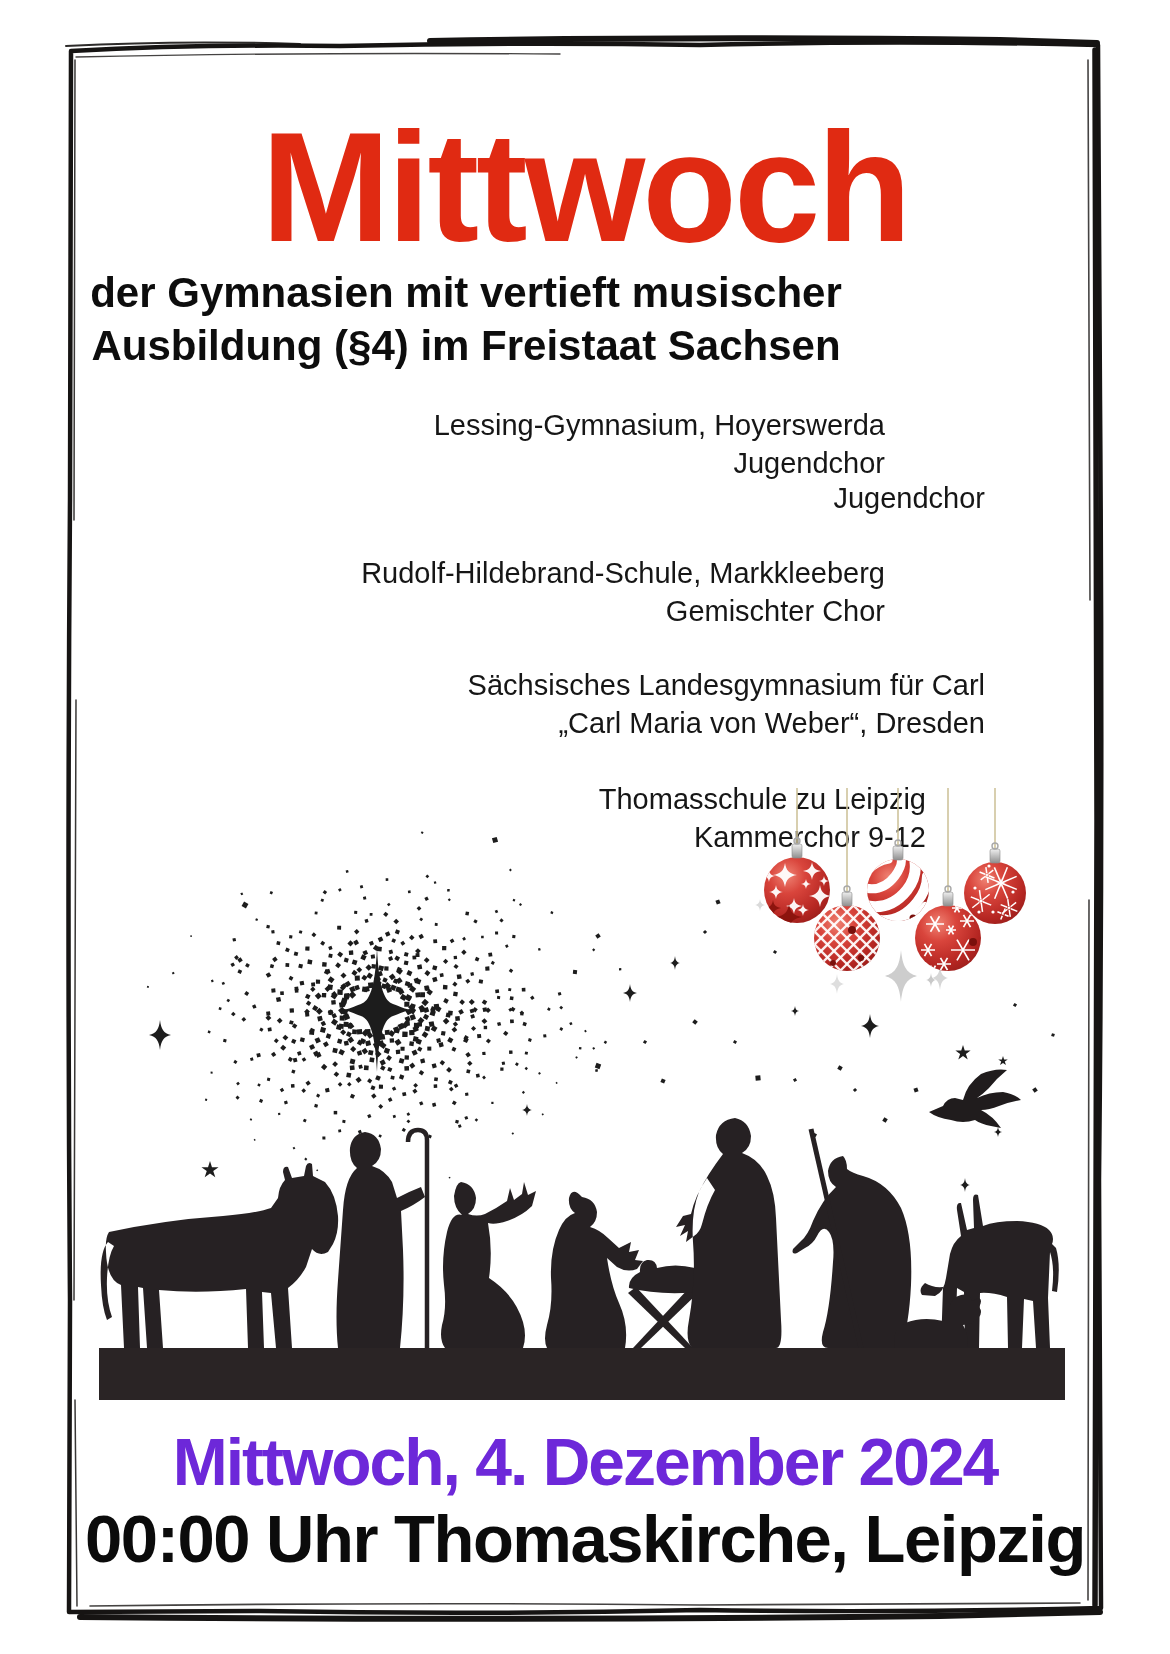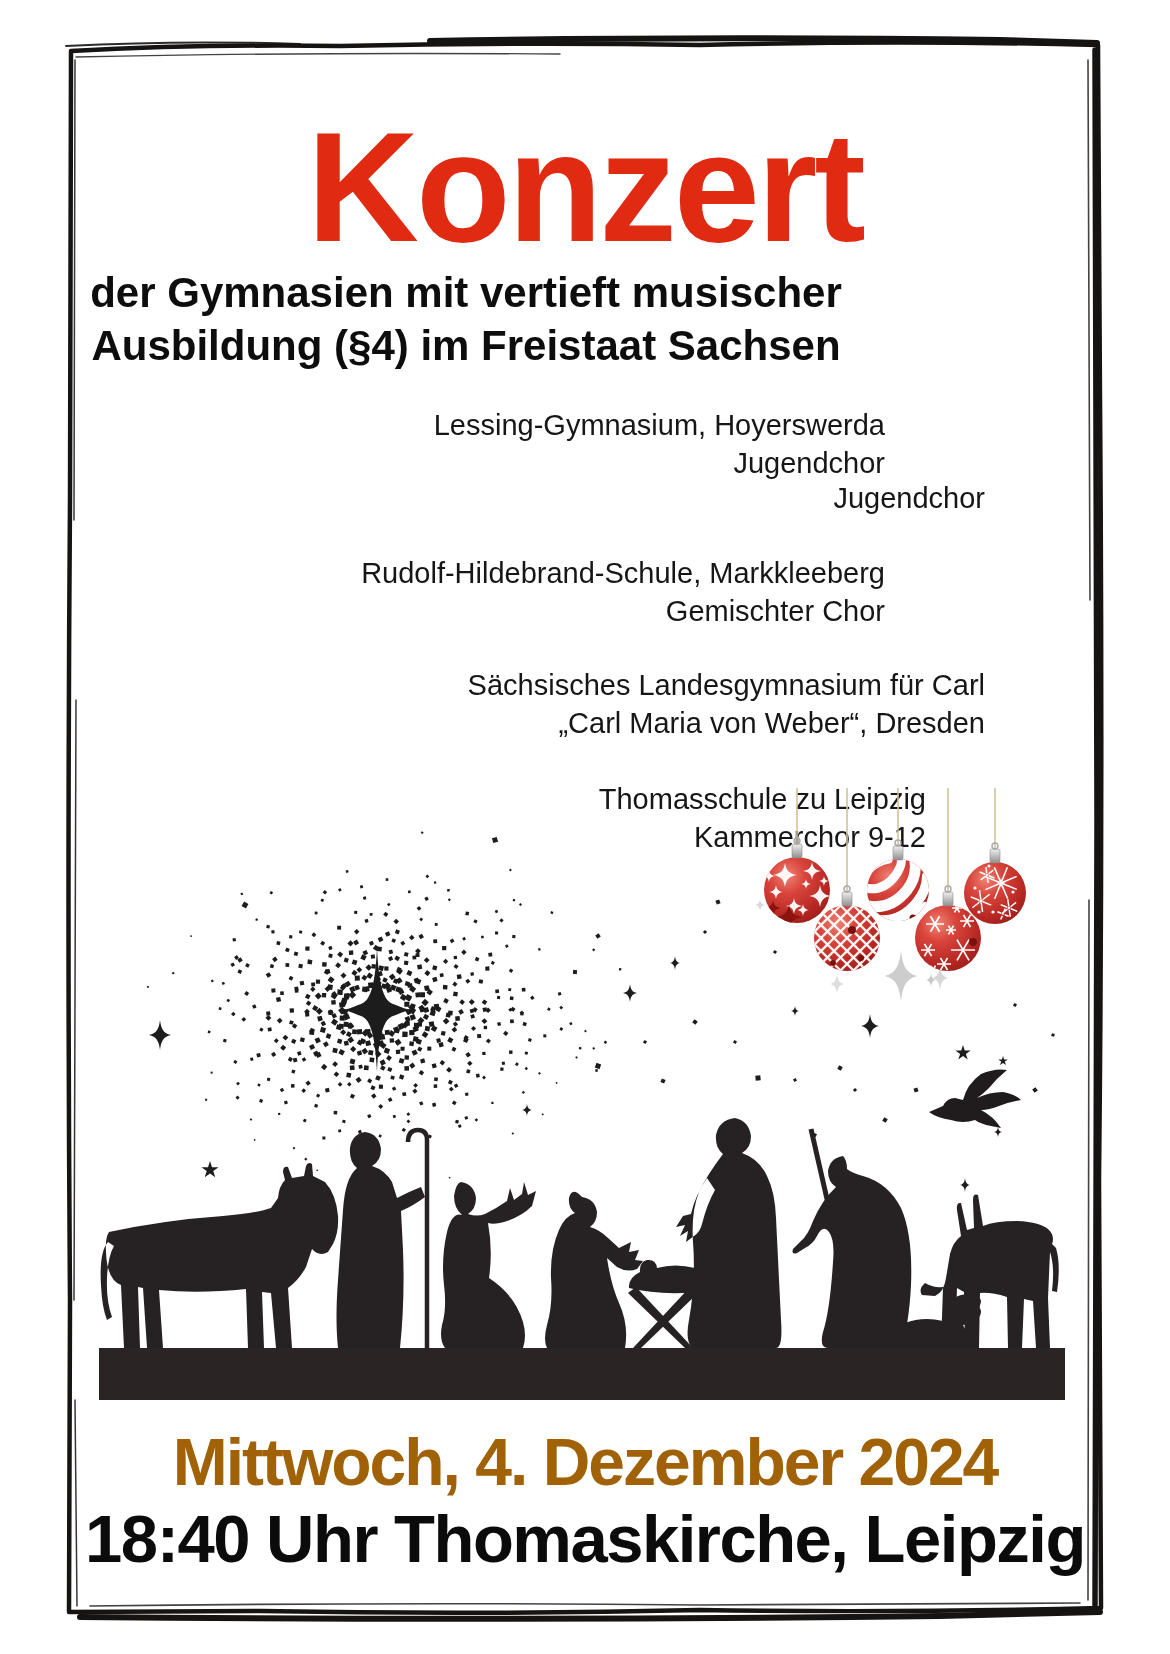--- a/index.html
+++ b/index.html
@@ -30,21 +30,21 @@
     <path d="M1095,50 L1097,820 L1095,1605" stroke-width="5.5"></path>
     <path d="M80,1617 Q500,1621 940,1616 L1100,1612" stroke-width="6"></path>
     <path d="M76,57 Q300,52 560,54" stroke-width="1.4" opacity="0.8"></path>
     <path d="M75,60 L74,520 M76,700 L74,1300 M75,1400 L77,1606" stroke-width="1.5" opacity="0.85"></path>
     <path d="M1088,60 L1090,600 M1089,900 L1088,1600" stroke-width="1.6" opacity="0.8"></path>
     <path d="M90,1606 Q400,1602 700,1605 L1080,1603" stroke-width="1.6" opacity="0.8"></path>
     <path d="M66,46 Q180,40 300,44" stroke-width="2" opacity="0.9"></path>
   </g>
 </svg>
 
-<div class="abs title" style="color:#e02a12;">Konzert</div>
+<div class="abs title" style="color:#e02a12;">Mittwoch</div>
 
 <div class="abs subtitle">
   <div>der Gymnasien mit vertieft musischer</div>
   <div>Ausbildung (§4) im Freistaat Sachsen</div>
 </div>
 
 <div class="abs prog left r1">
   <div>Lessing-Gymnasium, Hoyerswerda</div>
   <div>Jugendchor</div>
 </div>
@@ -818,14 +818,14 @@
     </g>
     <path d="M640,338 Q654,341 656,356 Q656,368 647,373 Q664,379 672,396 Q680,412 681,438 L686,540 Q688,568 681,568 L597,568 Q590,560 594,540 Q601,500 598,462 Q596,432 604,412 Q612,395 628,374 Q620,368 621,355 Q624,340 640,338 Z M612,398 Q600,416 596,434 L588,436 L581,447 L590,445 L585,456 L593,451 L591,462 L599,456 Q605,452 607,444 Q612,424 620,410 Z"></path>
     <path d="M748,376 Q735,378 733,391 Q733,402 741,407 Q727,420 718,441 Q713,455 706,461 L698,469 Q696,475 702,473 L710,468 Q718,464 722,456 Q728,444 734,452 Q740,460 738,482 Q735,530 728,552 Q724,568 733,568 L806,568 Q814,545 816,505 Q818,455 806,428 Q793,403 768,396 Q757,393 752,389 Q752,380 748,376 Z"></path>
     <path fill="none" stroke="#262123" stroke-width="5" d="M716,349 L766,568"></path>
     <path d="M830,503 Q823,509 827,515 L840,516 Q849,512 851,498 L855,474 Q858,462 866,456 L862,430 Q861,422 866,423 L872,450 L879,448 L878,420 Q878,413 883,415 L888,446 Q900,441 922,441 Q946,442 954,450 Q960,456 957,464 L961,468 Q966,485 962,512 L957,511 Q960,487 955,472 L953,518 L955,568 L941,568 L938,521 L929,519 L927,568 L913,568 L912,517 Q896,512 885,513 L884,568 L870,568 L869,512 L862,508 L860,568 L846,568 L848,507 Q838,508 830,503 Z"></path>
     <path d="M800,568 Q796,550 810,543 Q828,536 848,541 L854,528 Q857,517 866,515 Q875,513 877,521 L884,518 Q888,520 884,527 Q888,532 884,537 Q878,544 868,545 Q874,554 872,568 Z"></path>
     <rect x="4" y="568" width="966" height="52" fill="#2a2425"></rect>
   </g>
 </svg>
 
-<div class="abs date" style="color:#a16207;">Mittwoch, 4. Dezember 2024</div>
-<div class="abs venue">18:40 Uhr Thomaskirche, Leipzig</div>
+<div class="abs date" style="color:#6d28d9;">Mittwoch, 4. Dezember 2024</div>
+<div class="abs venue">00:00 Uhr Thomaskirche, Leipzig</div>
 
 </body></html>

